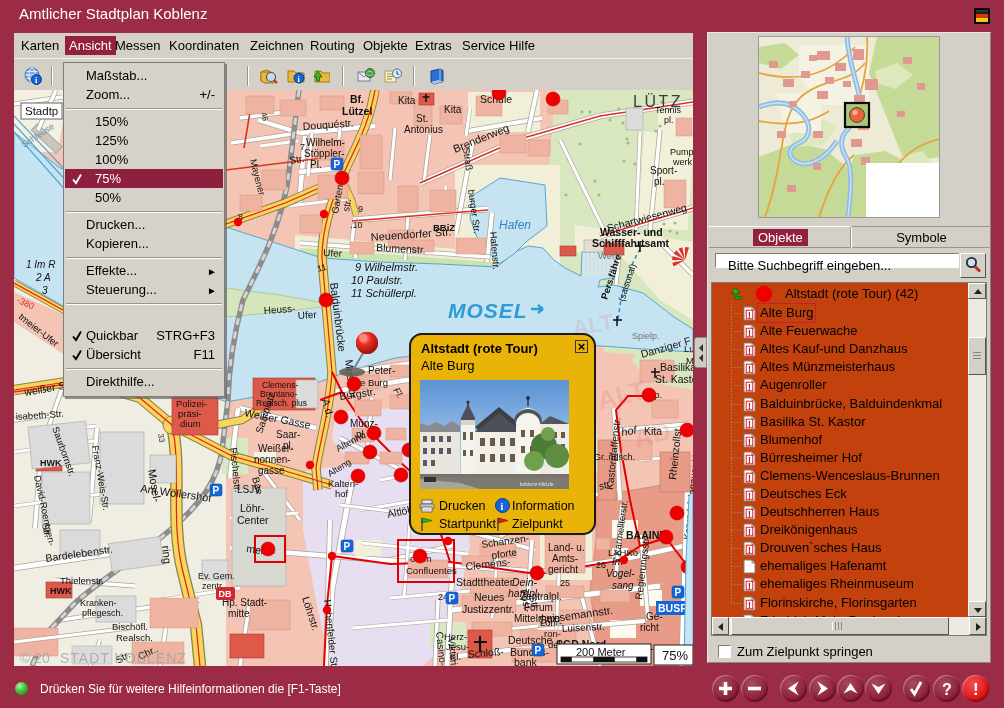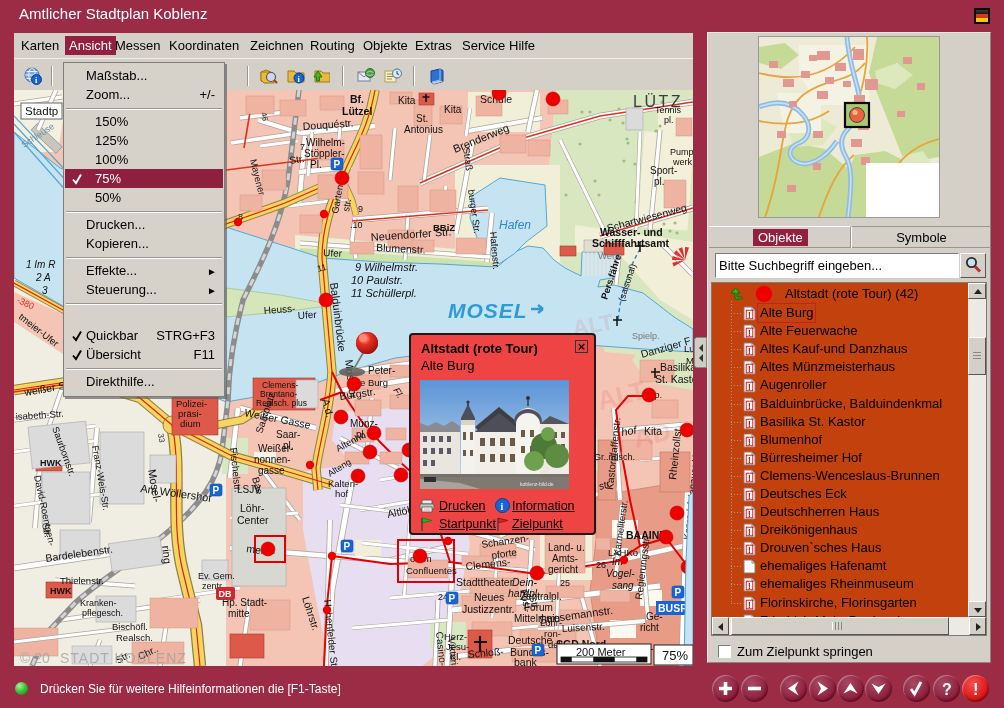--- a/index.html
+++ b/index.html
@@ -16,33 +16,33 @@
 
 #dd{position:absolute;left:63px;top:62px;width:162px;height:335px;background:#D6D2CA;border:1px solid #7d7d7d;box-shadow:2px 2px 0 rgba(90,90,90,.65);font-size:13px;color:#000;z-index:30}
 #dd .mi{position:absolute;left:1px;right:1px;height:19px;line-height:19px}
 #dd .lab{position:absolute;left:21px}
 #dd .chk{position:absolute;left:6px;top:4px}
 #dd .sc{position:absolute;right:8px}
 #dd .arr{position:absolute;right:6px;font-size:10px;top:1px}
 #dd .sep{position:absolute;left:2px;right:2px;height:0;border-top:1px solid #9a968e;border-bottom:1px solid #fff}
 #dd .hi{background:#8F1F3E;color:#fff}
 
-#popup{position:absolute;left:409px;top:333px;width:187px;height:202px;background:#ef4444;border:2px solid #1a1a1a;border-radius:4px;z-index:20;font-size:13px;color:#000}
+#popup{position:absolute;left:409px;top:333px;width:187px;height:202px;background:#eab308;border:2px solid #1a1a1a;border-radius:13px;z-index:20;font-size:13px;color:#000}
 #popup .t1{position:absolute;left:10px;top:6px;font-weight:bold}
 #popup .t2{position:absolute;left:10px;top:23px}
 #popup .cls{position:absolute;right:6px;top:5px;width:13px;height:13px;border:1px solid #333;font-size:13px;line-height:11px;text-align:center;font-weight:bold}
-#popup .lnk{position:absolute;text-decoration:underline;font-size:12.5px}
+#popup .lnk{position:absolute;font-size:12.5px}
 
 #rp{position:absolute;left:707px;top:32px;width:284px;height:631px;background:#D4D0C8;border:1px solid #8a8680;border-top-color:#e8e6e2;border-left-color:#e8e6e2}
 #ovm{position:absolute;left:50px;top:3px;width:182px;height:182px;border:1px solid #999}
 #tabs{position:absolute;left:1px;top:193px;width:282px;height:22px;border-bottom:1px solid #9a968e}
 #tabObj{position:absolute;left:0;top:0;width:142px;height:22px;border-top:1px solid #fff;border-right:1px solid #9a968e}
 #tabSym{position:absolute;left:142px;top:0;width:140px;height:22px;border-top:1px solid #9a968e;border-left:1px solid #fff;text-align:center;font-size:13px;line-height:21px}
 #objLab{position:absolute;left:44px;top:2px;background:#942040;color:#fff;font-size:13px;padding:1px 5px}
-#srch{position:absolute;left:7px;top:220px;width:244px;height:25px;background:#fff;border:1px solid #7f7b75;border-bottom-color:#fff;border-right-color:#fff;font-size:13px;line-height:23px;padding-left:3px;color:#000}
+#srch{position:absolute;left:7px;top:220px;width:244px;height:15px;background:#fff;border:1px solid #7f7b75;border-bottom-color:#fff;border-right-color:#fff;font-size:13px;line-height:23px;padding-left:12px;color:#000}
 #sbtn{position:absolute;left:252px;top:220px;width:26px;height:25px;background:#D4D0C8;border:1px solid #fff;border-bottom-color:#555;border-right-color:#555}
 #list{position:absolute;left:3px;top:249px;width:276px;height:354px;background:#c2410c;border:1px solid #7f7b75}
 #lrows{position:absolute;left:1px;top:0px;width:256px;height:334px;overflow:hidden;font-size:13px;color:#000}
 .lrow{position:absolute;left:0;height:18px;line-height:18px;white-space:nowrap}
 #cbrow{position:absolute;left:10px;top:611px;width:270px;height:16px;font-size:13px}
 #cb{position:absolute;left:0;top:1px;width:13px;height:13px;background:#fff;border:1px solid #7f7b75;border-bottom-color:#fff;border-right-color:#fff}
 
 #sbtext{position:absolute;left:40px;top:682px;color:#fff;font-size:12px}
 #gdot{position:absolute;left:15px;top:682px;width:13px;height:13px;border-radius:50%;background:radial-gradient(circle at 35% 30%,#aef29a,#3fc43f 45%,#128a12 90%)}
 

